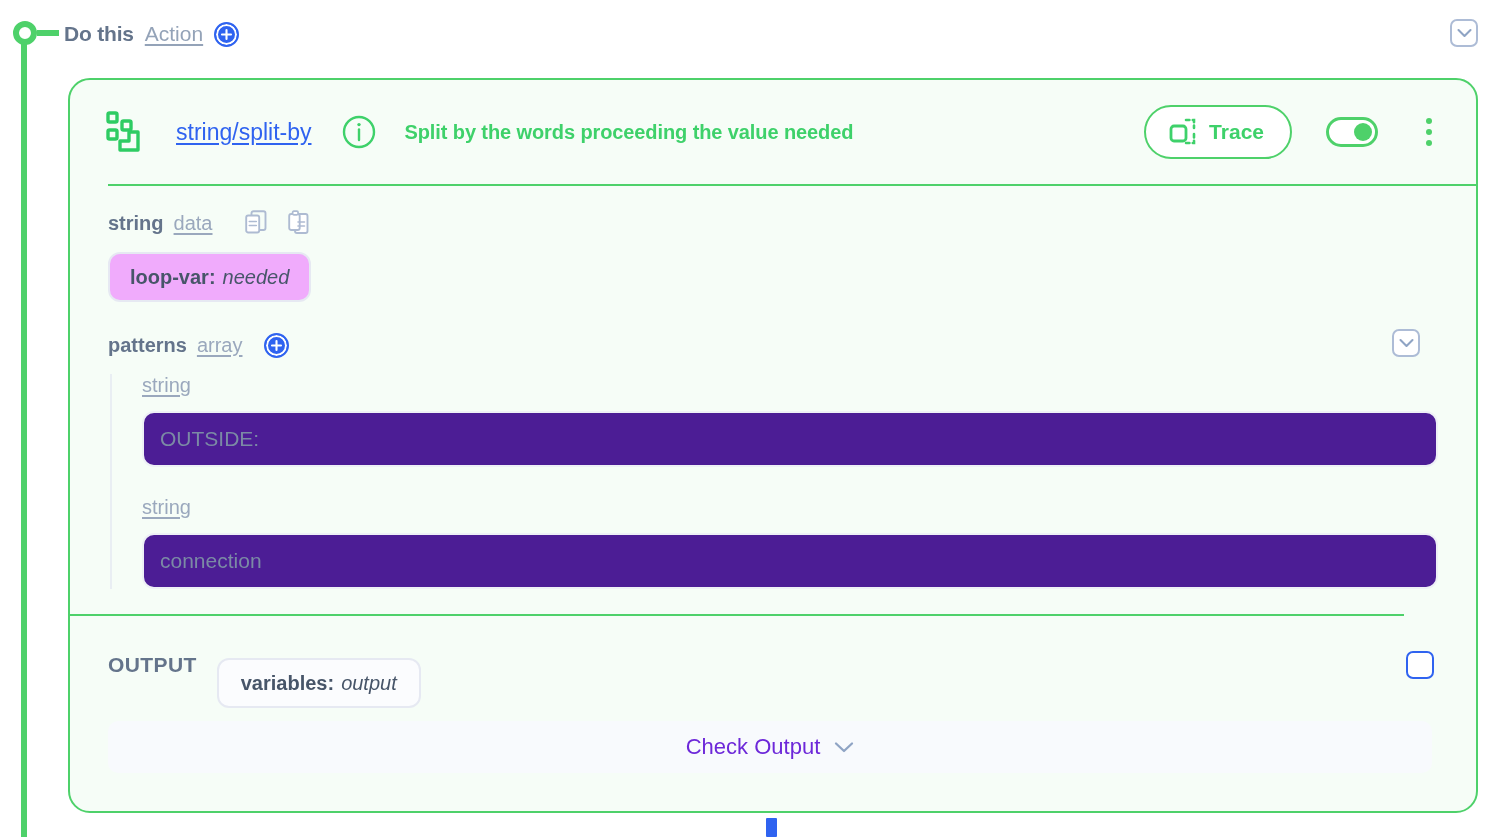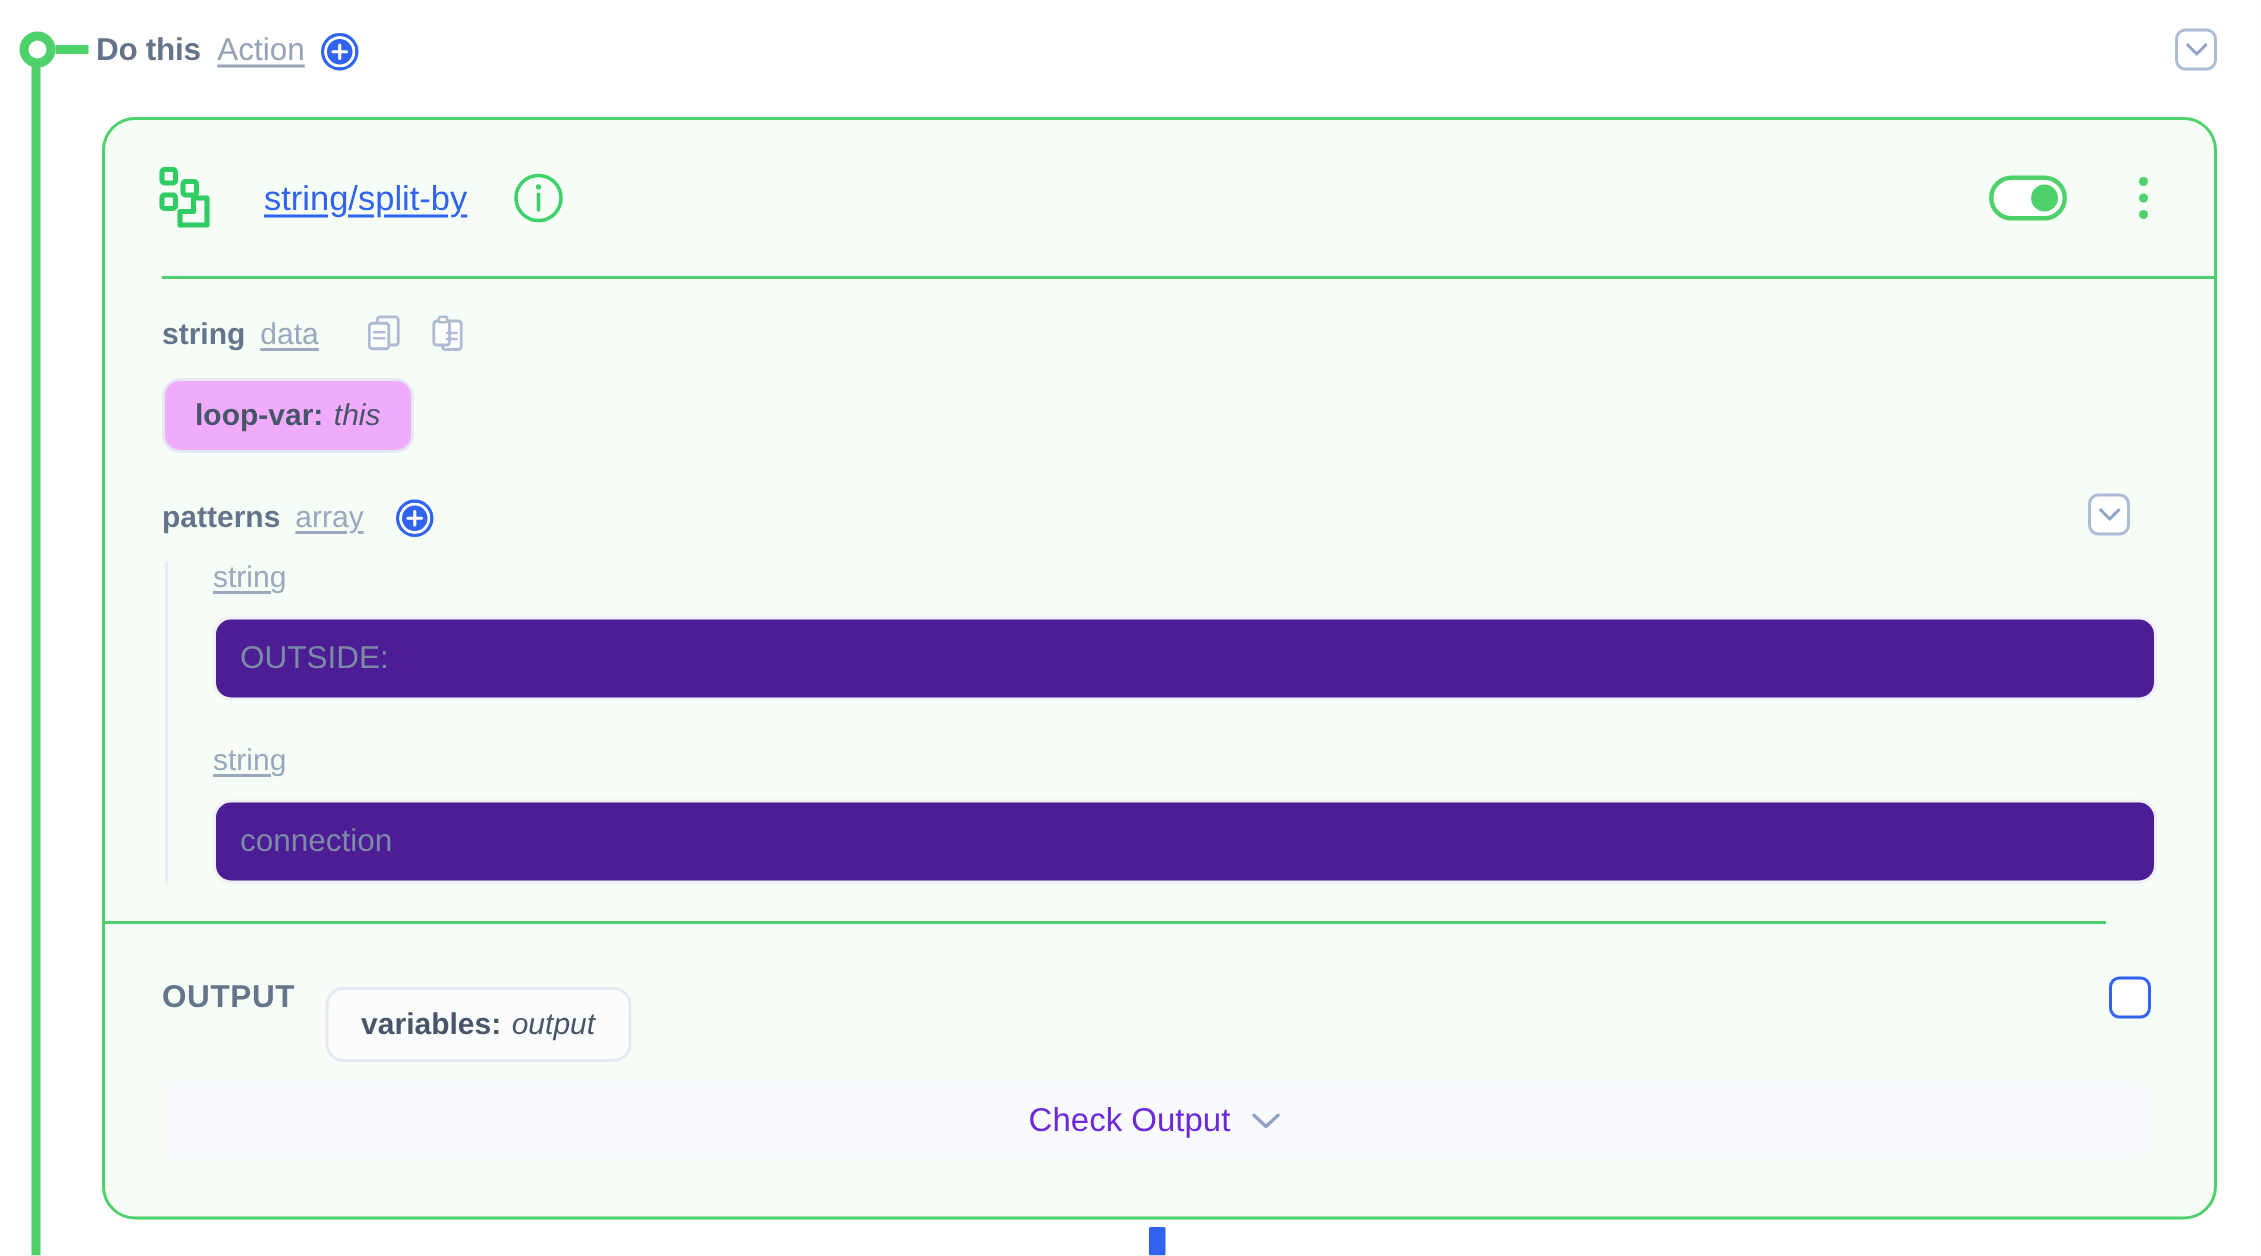--- a/index.html
+++ b/index.html
@@ -375,22 +375,31 @@
       <rect x="2" y="20" width="9" height="9" rx="1.6" fill="none" stroke="#2ecc63" stroke-width="3.4"></rect>
       <rect x="16" y="11" width="9" height="9" rx="1.6" fill="none" stroke="#2ecc63" stroke-width="3.4"></rect>
       <path d="M14 40 V31 H23 V22 H32 V40 Z" fill="none" stroke="#2ecc63" stroke-width="3.4" stroke-linejoin="round"></path>
     </svg>
     <span class="node-link">string/split-by</span>
     <svg class="info-icon" viewBox="0 0 34 34">
       <circle cx="17" cy="17" r="15" fill="none" stroke="#3ed16a" stroke-width="2.4"></circle>
       <circle cx="17" cy="9.6" r="1.7" fill="#3ed16a"></circle>
       <path d="M17 14.5 V25" stroke="#3ed16a" stroke-width="2.4" stroke-linecap="round"></path>
     </svg>
+    <span class="node-desc">Split by the words proceeding the value needed</span>
 
     <div class="head-right">
+      <div class="trace-btn">
+        <svg width="30" height="30" viewBox="0 0 30 30">
+          <path d="M18 3 H26 V11" fill="none" stroke="#3ed16a" stroke-width="2.6" stroke-linecap="round" stroke-dasharray="3.4 3.4"></path>
+          <path d="M26 17 V26 H17" fill="none" stroke="#3ed16a" stroke-width="2.6" stroke-linecap="round" stroke-dasharray="3.4 3.4"></path>
+          <rect x="3" y="9" width="15" height="15" rx="3" fill="none" stroke="#3ed16a" stroke-width="2.8"></rect>
+        </svg>
+        <span class="trace-label">Trace</span>
+      </div>
       <div class="toggle">
         <span class="knob"></span>
       </div>
       <div class="kebab">
         <i></i>
         <i></i>
         <i></i>
       </div>
     </div>
   </div>
@@ -412,21 +421,21 @@
           <path d="M4 4 H17.5 a2 2 0 0 1 2 2 V21 a2 2 0 0 1 -2 2 H9 a2 2 0 0 1 -2 -2 V6" fill="#ffffff" stroke="#aebbd2" stroke-width="1.9"></path>
           <rect x="1.2" y="4" width="10.5" height="16" rx="2" fill="#ffffff" stroke="#aebbd2" stroke-width="1.9"></rect>
           <rect x="4.6" y="1.2" width="5.5" height="3.6" rx="1.2" fill="#ffffff" stroke="#aebbd2" stroke-width="1.7"></rect>
           <path d="M10 12 H16.5 M10 16 H16.5" stroke="#aebbd2" stroke-width="1.6" stroke-linecap="round"></path>
         </svg>
       </span>
     </div>
 
     <div class="var-pill">
       <b>loop-var:</b>
-      <i>this</i>
+      <i>needed</i>
     </div>
 
     
     <div class="field-label-row" id="patterns-row">
       <span class="f-key">patterns</span>
       <span class="f-type">array</span>
       <span class="plus-btn" style="margin-left:12px;">
         <svg width="15" height="15" viewBox="0 0 15 15">
           <path d="M7.5 3 V12 M3 7.5 H12" stroke="#ffffff" stroke-width="2.1" stroke-linecap="round"></path>
         </svg>

